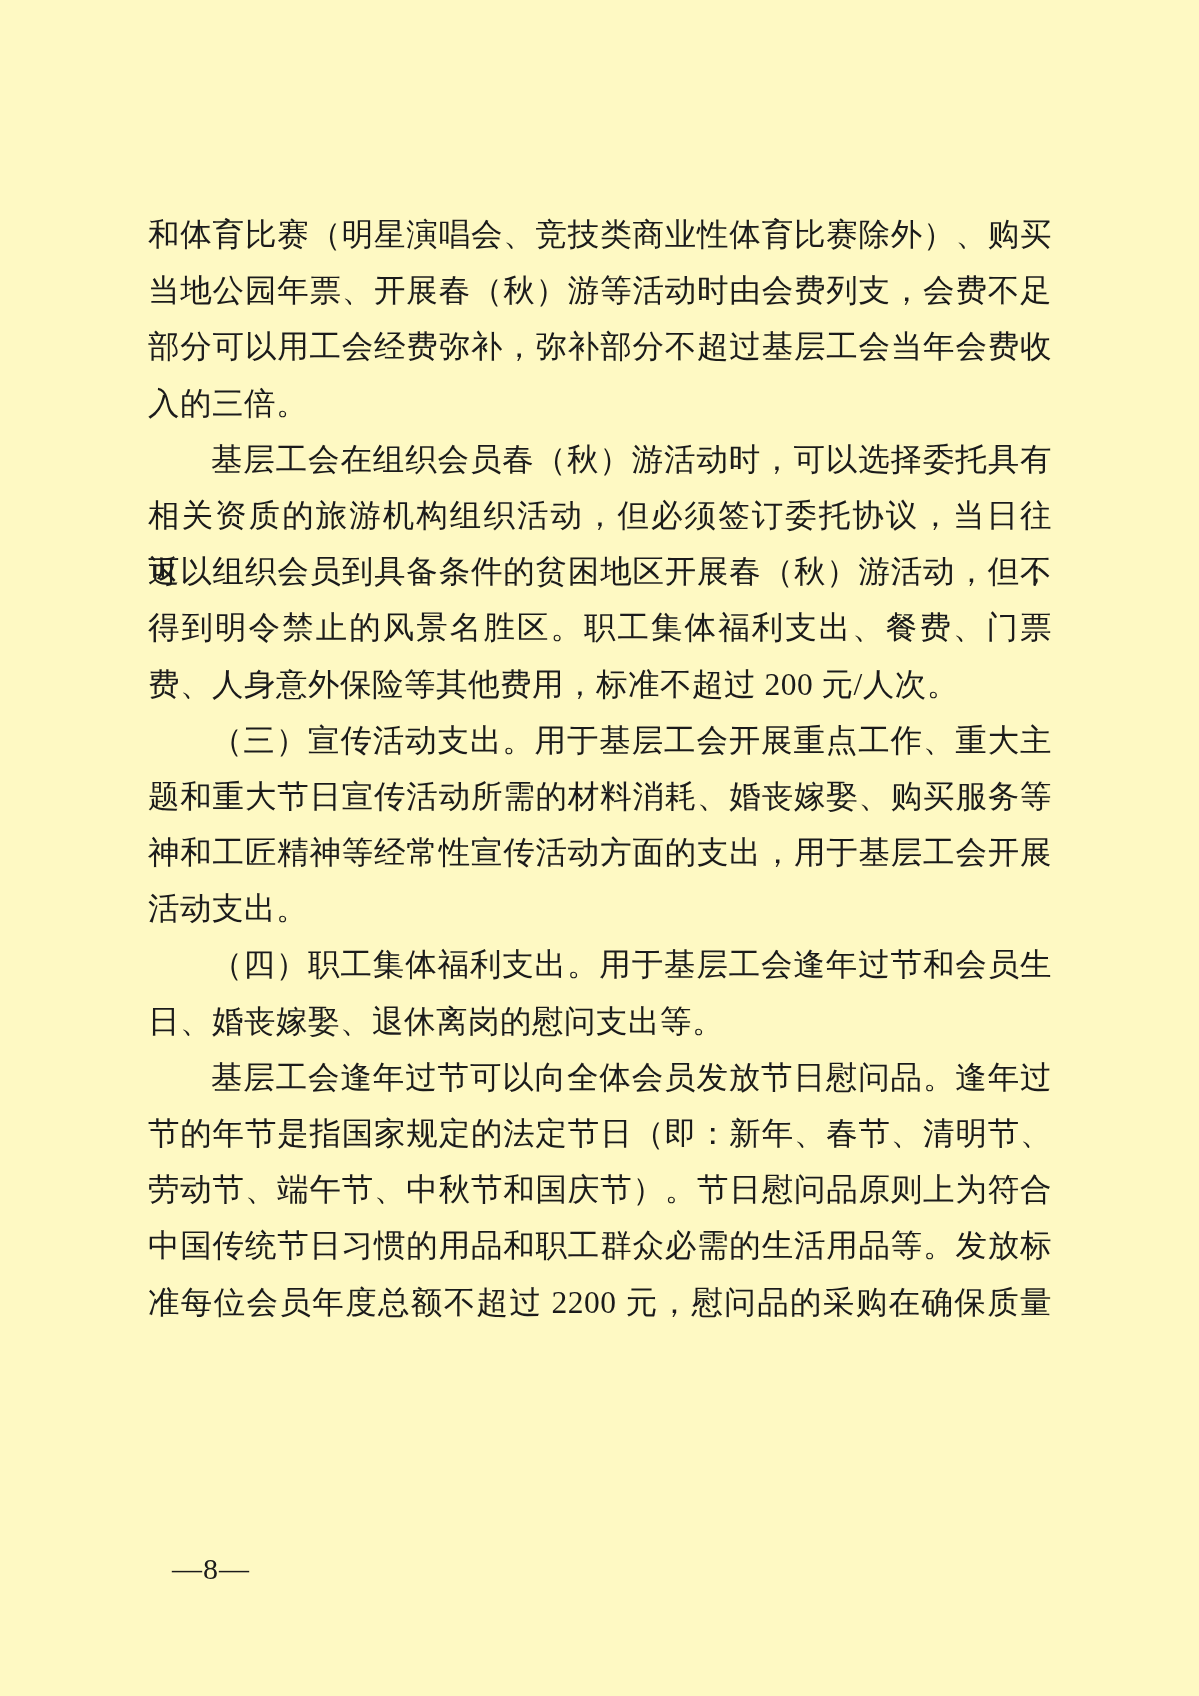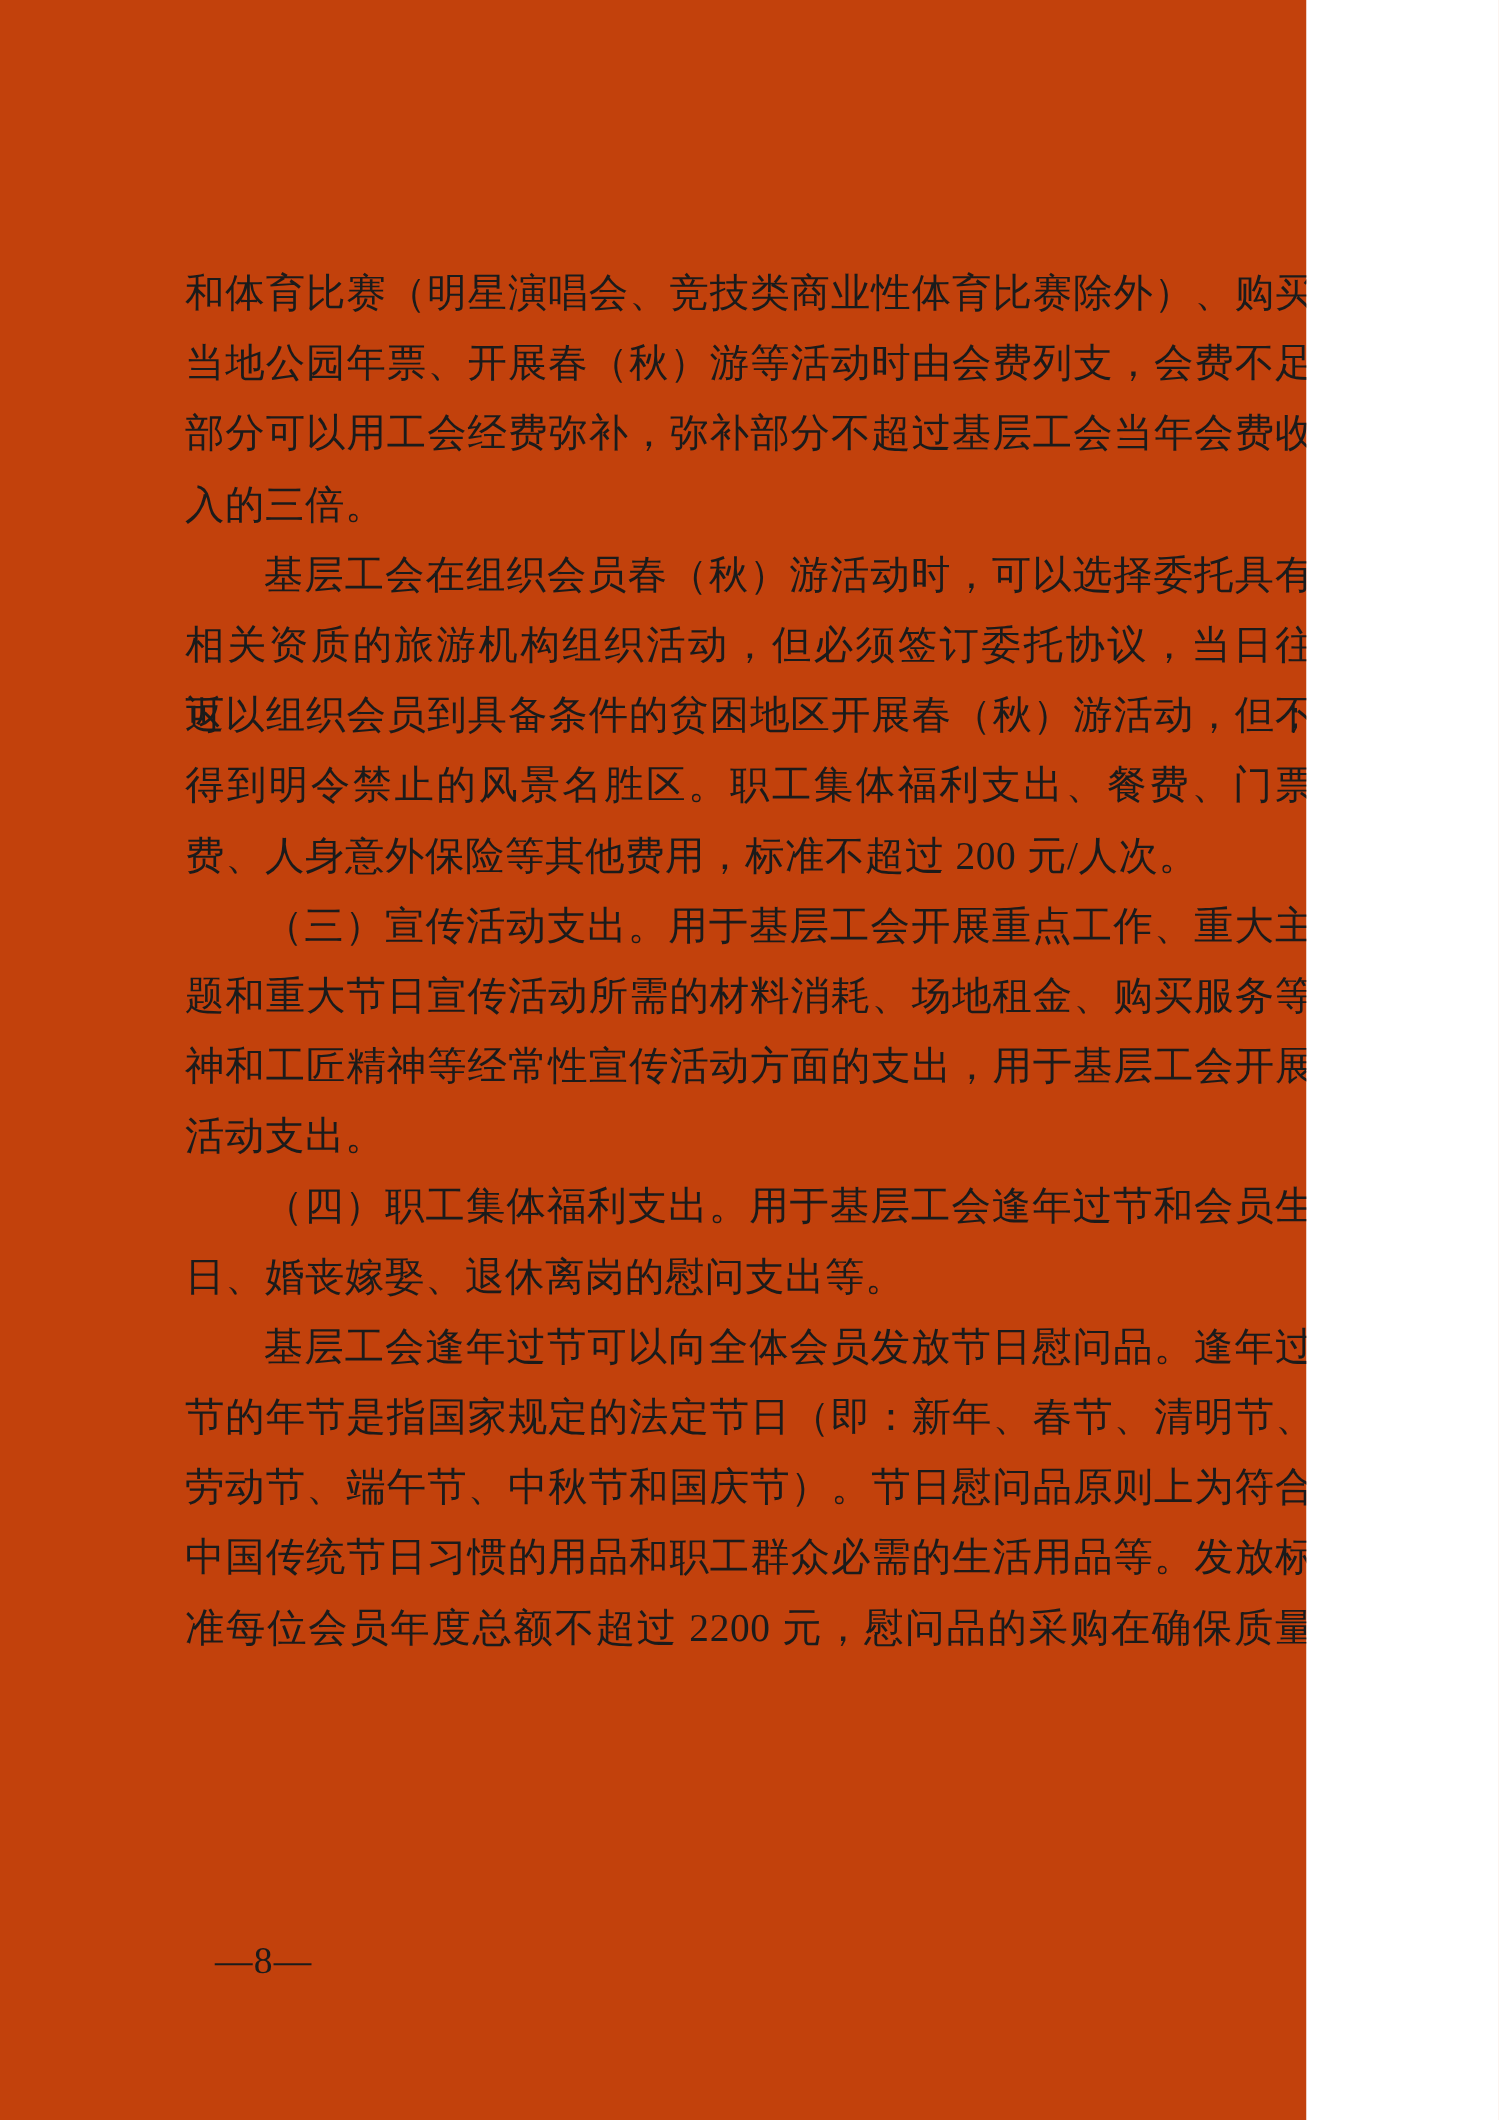--- a/index.html
+++ b/index.html
@@ -2,23 +2,23 @@
 <html lang="zh"><head>
 <meta charset="utf-8">
 <style>
   html, body {
     margin: 0;
     padding: 0;
     background: #ffffff;
   }
   .page {
     position: relative;
-    width: 1045px;
+    width: 1199px;
     height: 1696px;
-    background: #c2410c;
+    background: #fef9c3;
     overflow: hidden;
     font-family: "Liberation Serif", "DejaVu Serif", serif;
     color: #1b1b1b;
   }
   .textblock {
     position: absolute;
     left: 148px;
     top: 207px;
     width: 904px;
     font-size: 31.5px;
@@ -60,21 +60,21 @@
     <div class="line">和体育比赛（明星演唱会、竞技类商业性体育比赛除外）、购买</div>
     <div class="line">当地公园年票、开展春（秋）游等活动时由会费列支，会费不足</div>
     <div class="line">部分可以用工会经费弥补，弥补部分不超过基层工会当年会费收</div>
     <div class="line end">入的三倍。</div>
     <div class="line indent">基层工会在组织会员春（秋）游活动时，可以选择委托具有</div>
     <div class="line">相关资质的旅游机构组织活动，但必须签订委托协议，当日往返；</div>
     <div class="line">可以组织会员到具备条件的贫困地区开展春（秋）游活动，但不</div>
     <div class="line">得到明令禁止的风景名胜区。职工集体福利支出、餐费、门票</div>
     <div class="line end">费、人身意外保险等其他费用，标准不超过 200 元/人次。</div>
     <div class="line indent">（三）宣传活动支出。用于基层工会开展重点工作、重大主</div>
-    <div class="line">题和重大节日宣传活动所需的材料消耗、场地租金、购买服务等</div>
+    <div class="line">题和重大节日宣传活动所需的材料消耗、婚丧嫁娶、购买服务等</div>
     <div class="line">神和工匠精神等经常性宣传活动方面的支出，用于基层工会开展</div>
     <div class="line end">活动支出。</div>
     <div class="line indent">（四）职工集体福利支出。用于基层工会逢年过节和会员生</div>
     <div class="line end">日、婚丧嫁娶、退休离岗的慰问支出等。</div>
     <div class="line indent">基层工会逢年过节可以向全体会员发放节日慰问品。逢年过</div>
     <div class="line">节的年节是指国家规定的法定节日（即：新年、春节、清明节、</div>
     <div class="line">劳动节、端午节、中秋节和国庆节）。节日慰问品原则上为符合</div>
     <div class="line">中国传统节日习惯的用品和职工群众必需的生活用品等。发放标</div>
     <div class="line">准每位会员年度总额不超过 2200 元，慰问品的采购在确保质量</div>
   </div>

